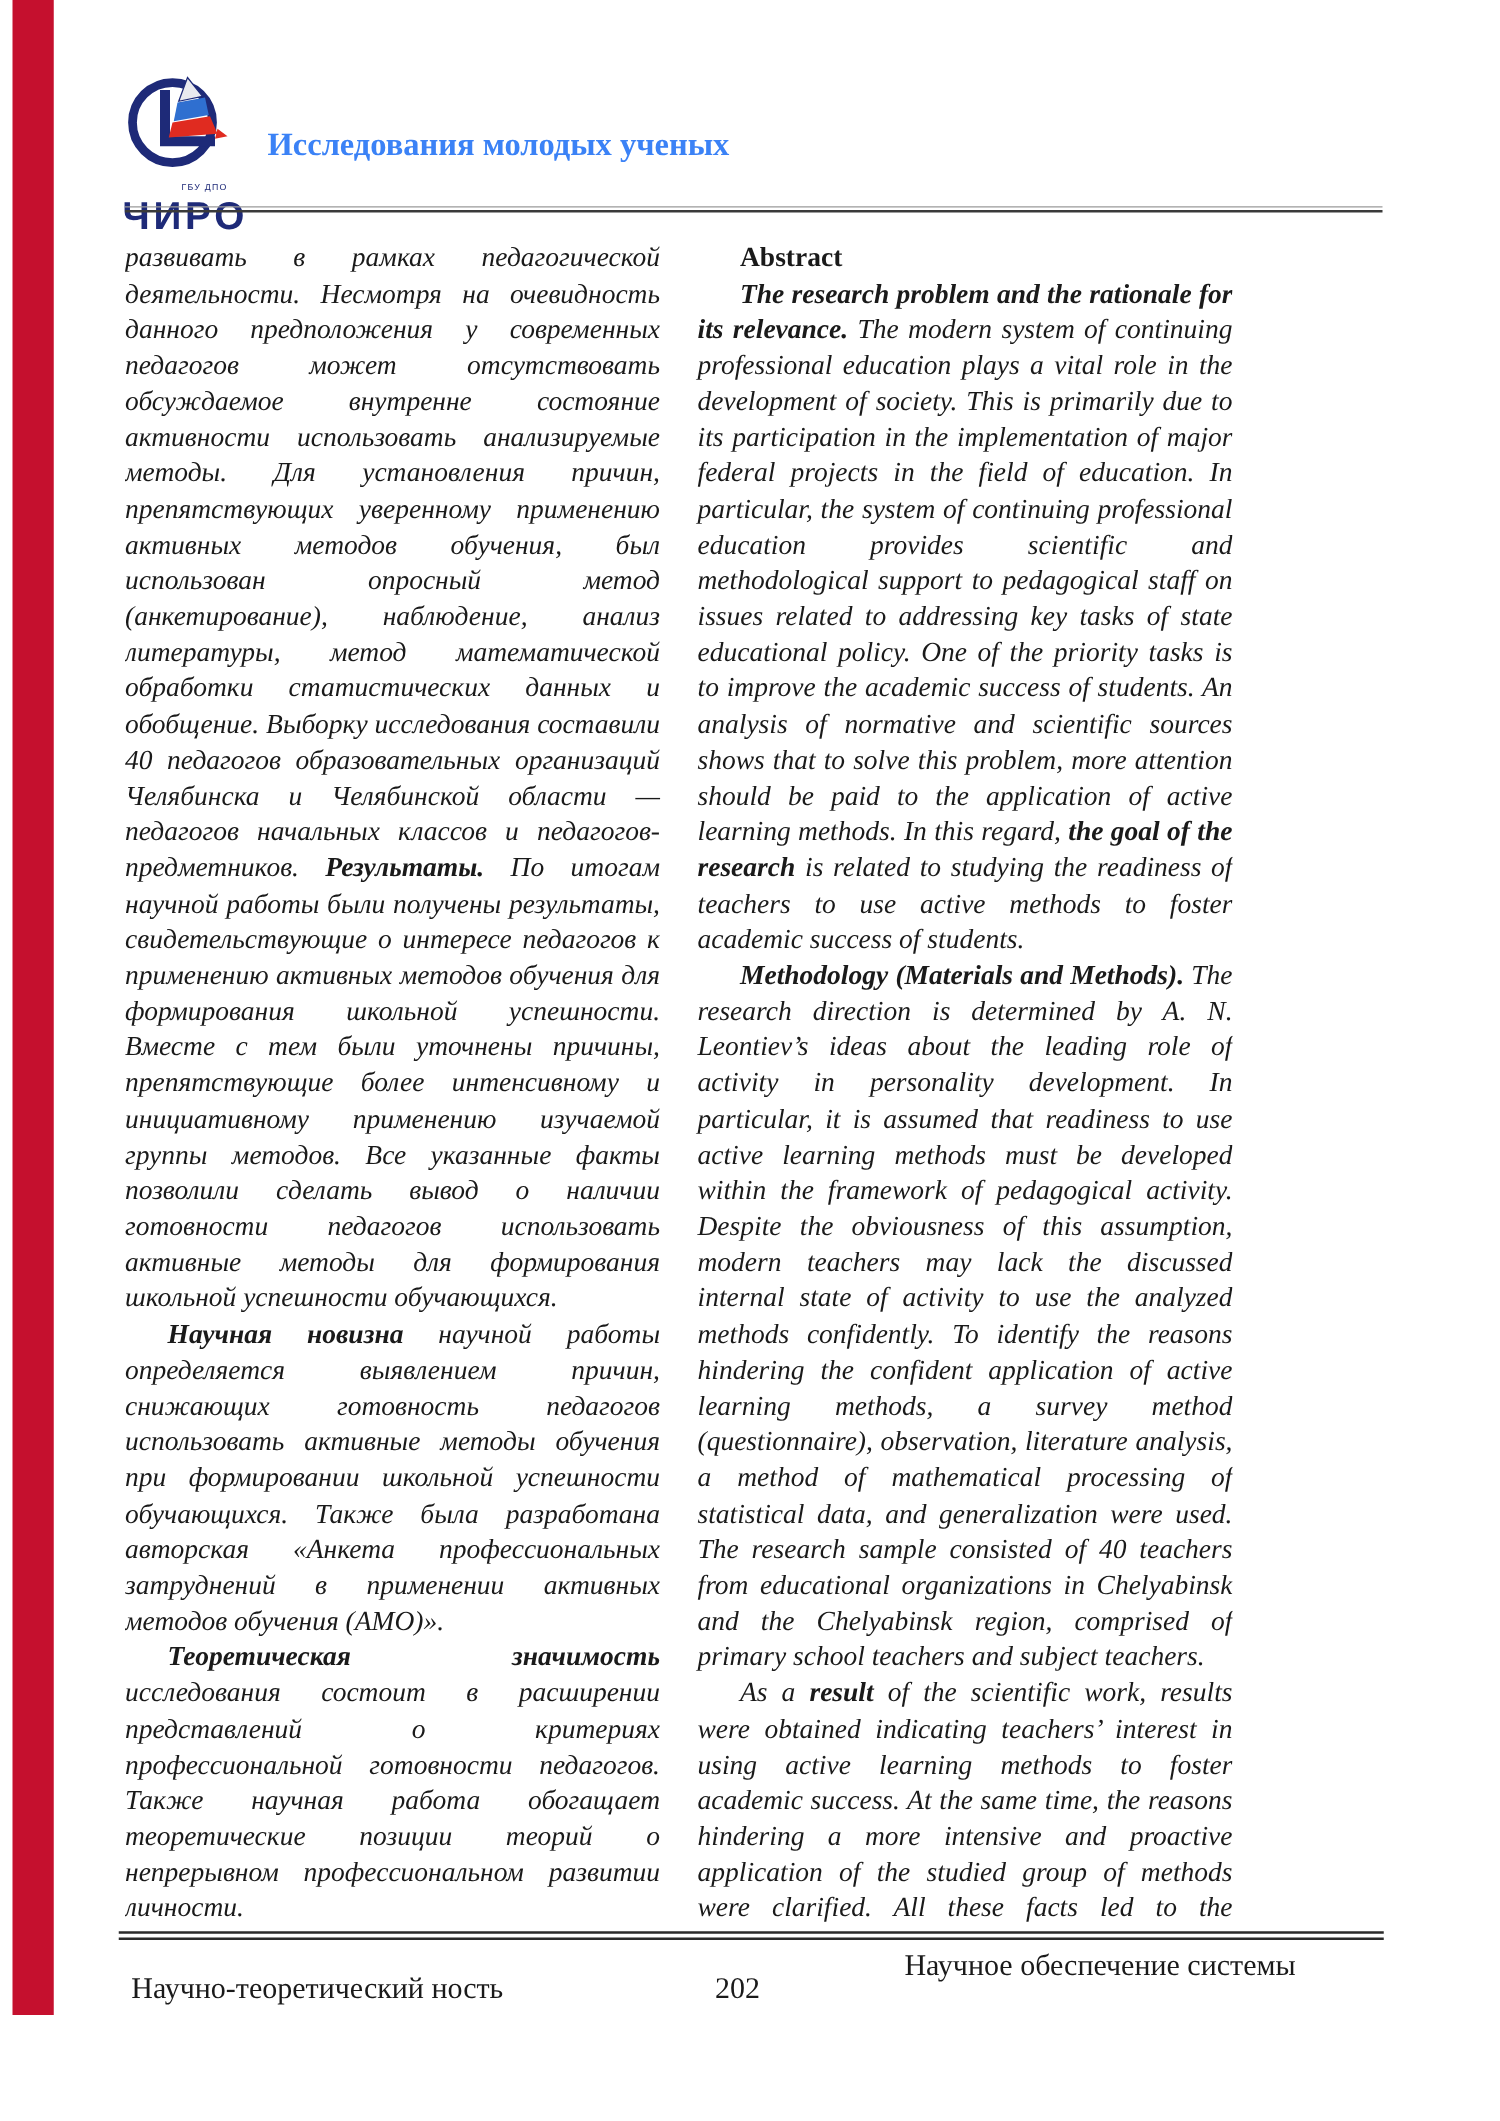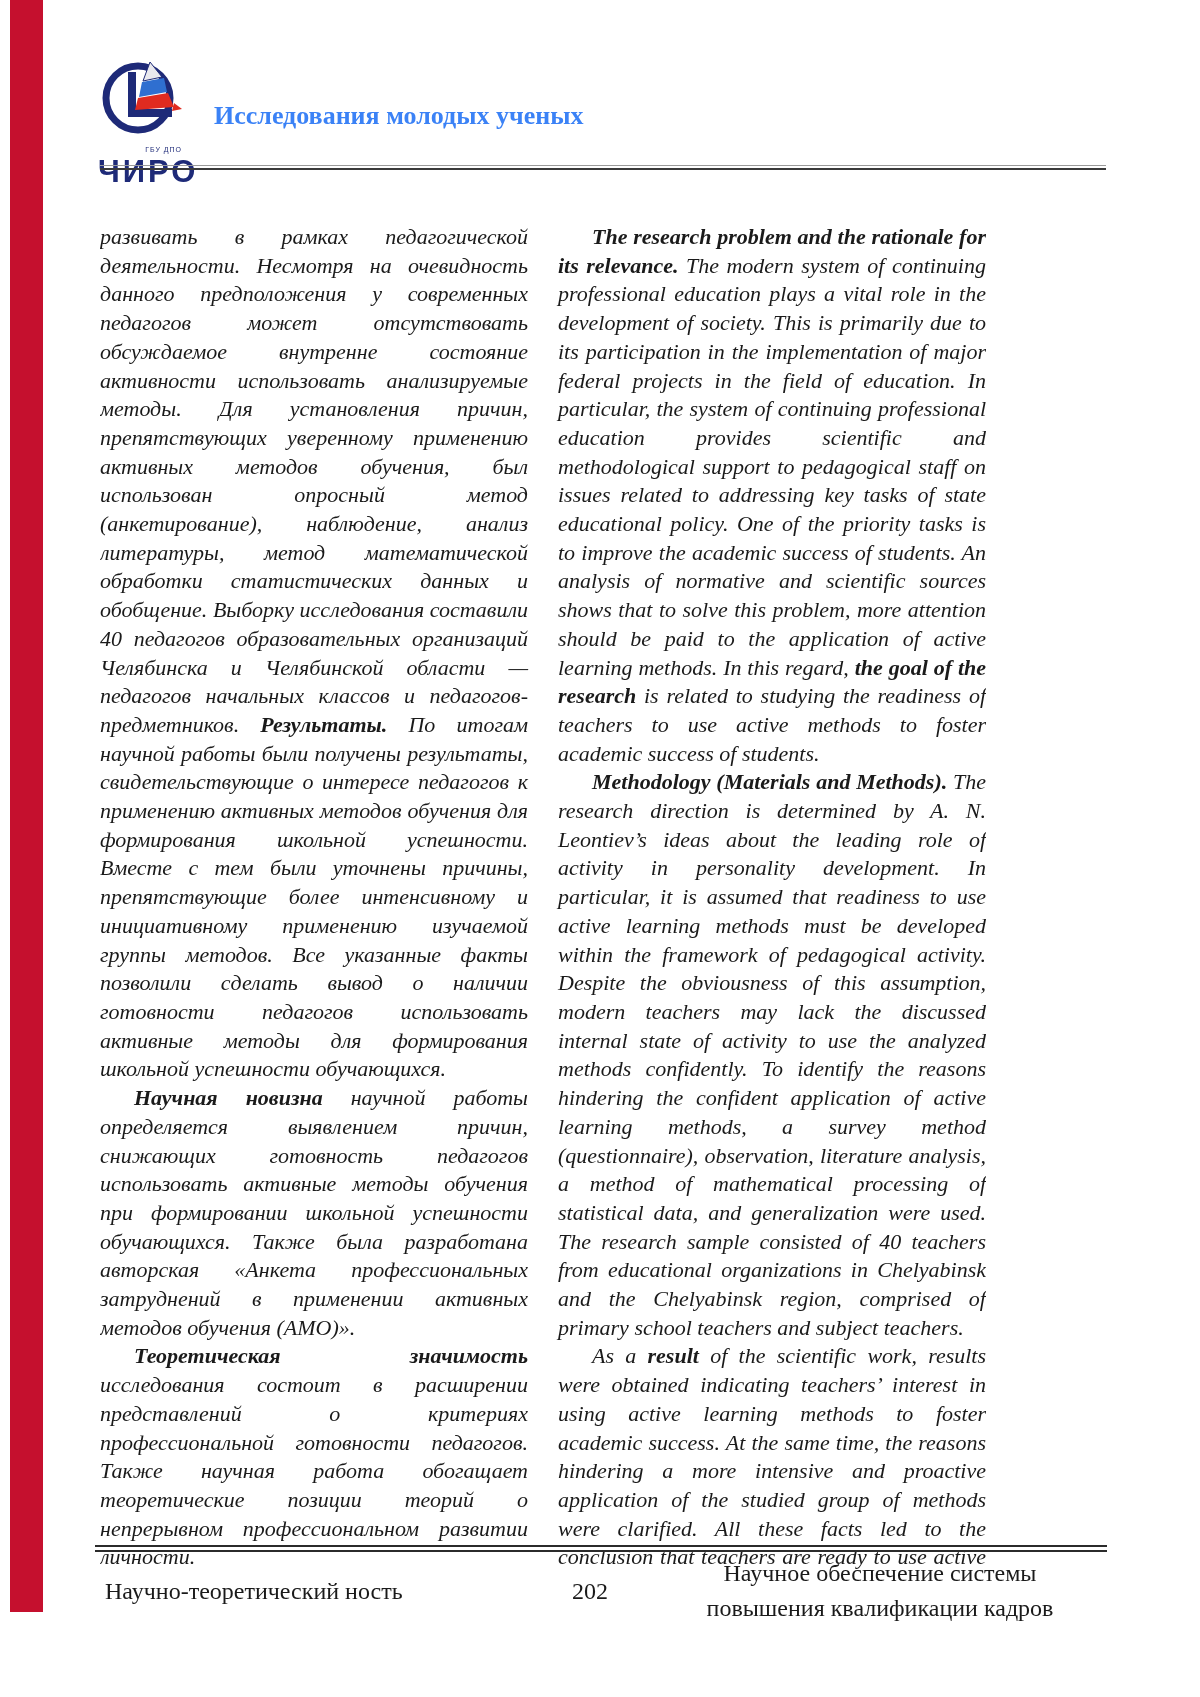--- a/index.html
+++ b/index.html
@@ -33,21 +33,21 @@
     position:absolute;left:214px;top:101px;
     font-size:26px;font-weight:bold;color:#3b82f6;
     font-family:"Liberation Serif",serif;
   }
   .header-rule{
     position:absolute;left:100px;top:165px;width:1006px;height:2px;
     border-top:1px solid #9a9a9a;border-bottom:2px solid #3a3a3a;
   }
   .columns{
     position:absolute;left:100px;top:192px;width:886px;height:1352px;
-    display:flex;gap:30px;overflow:hidden;margin-top:31px;
+    display:flex;gap:30px;overflow:hidden;
   }
   .col{
     width:428px;flex:0 0 428px;
     font-size:22px;line-height:28.7px;
     font-style:italic;text-align:justify;
   }
   .col p{margin:0;text-align:justify;}
   .col p.indent{text-indent:34px;}
   .col .b{font-weight:bold;}
   .col .u{font-style:normal;}
@@ -91,28 +91,28 @@
 <div class="header-rule"></div>
 
 <div class="columns">
   <div class="col">
       <p><span>развивать в рамках педагогической деятельности. Несмотря на очевидность данного предположения у современных педагогов может отсутствовать обсуждаемое внутренне состояние активности использовать анализируемые методы. Для установления причин, препятствующих уверенному применению активных методов обучения, был использован опросный метод (анкетирование), наблюдение, анализ литературы, метод математической обработки статистических данных и обобщение. Выборку исследования составили 40 педагогов образовательных организаций Челябинска и Челябинской области — педагогов начальных классов и педагогов-предметников. </span><span class="b">Результаты. </span><span>По итогам научной работы были получены результаты, свидетельствующие о интересе педагогов к применению активных методов обучения для формирования школьной успешности. Вместе с тем были уточнены причины, препятствующие более интенсивному и инициативному применению изучаемой группы методов. Все указанные факты позволили сделать вывод о наличии готовности педагогов использовать активные методы для формирования школьной успешности обучающихся.</span></p>
       <p class="indent"><span class="b">Научная новизна </span><span>научной работы определяется выявлением причин, снижающих готовность педагогов использовать активные методы обучения при формировании школьной успешности обучающихся. Также была разработана авторская «Анкета профессиональных затруднений в применении активных методов обучения (АМО)».</span></p>
       <p class="indent"><span class="b">Теоретическая значимость </span><span>исследования состоит в расширении представлений о критериях профессиональной готовности педагогов. Также научная работа обогащает теоретические позиции теорий о непрерывном профессиональном развитии личности.</span></p>
       <p class="indent"><span class="b">Практическая значимость </span></p>
     </div>
   <div class="col">
+      <p class="indent"><span class="b u">Abstract</span></p>
       <p class="indent"><span class="b">The research problem and the rationale for its relevance. </span><span>The modern system of continuing professional education plays a vital role in the development of society. This is primarily due to its participation in the implementation of major federal projects in the field of education. In particular, the system of continuing professional education provides scientific and methodological support to pedagogical staff on issues related to addressing key tasks of state educational policy. One of the priority tasks is to improve the academic success of students. An analysis of normative and scientific sources shows that to solve this problem, more attention should be paid to the application of active learning methods. In this regard, </span><span class="b">the goal of the research </span><span>is related to studying the readiness of teachers to use active methods to foster academic success of students.</span></p>
       <p class="indent"><span class="b">Methodology (Materials and Methods). </span><span>The research direction is determined by A. N. Leontiev’s ideas about the leading role of activity in personality development. In particular, it is assumed that readiness to use active learning methods must be developed within the framework of pedagogical activity. Despite the obviousness of this assumption, modern teachers may lack the discussed internal state of activity to use the analyzed methods confidently. To identify the reasons hindering the confident application of active learning methods, a survey method (questionnaire), observation, literature analysis, a method of mathematical processing of statistical data, and generalization were used. The research sample consisted of 40 teachers from educational organizations in Chelyabinsk and the Chelyabinsk region, comprised of primary school teachers and subject teachers.</span></p>
       <p class="indent"><span>As a </span><span class="b">result </span><span>of the scientific work, results were obtained indicating teachers’ interest in using active learning methods to foster academic success. At the same time, the reasons hindering a more intensive and proactive application of the studied group of methods were clarified. All these facts led to the conclusion that teachers are ready to use active methods to foster the academic success of students.</span></p>
     </div>
 </div>
 
 <div class="footer-rule"></div>
 
 <div class="footer-journal">Научно-теоретический ность</div>
 
 <div class="footer-page">202</div>
 
 <div class="footer-right">
   <div>Научное обеспечение системы</div>
-  <div>повышения квалификации кадров</div>
 </div>
 
 </body></html>

